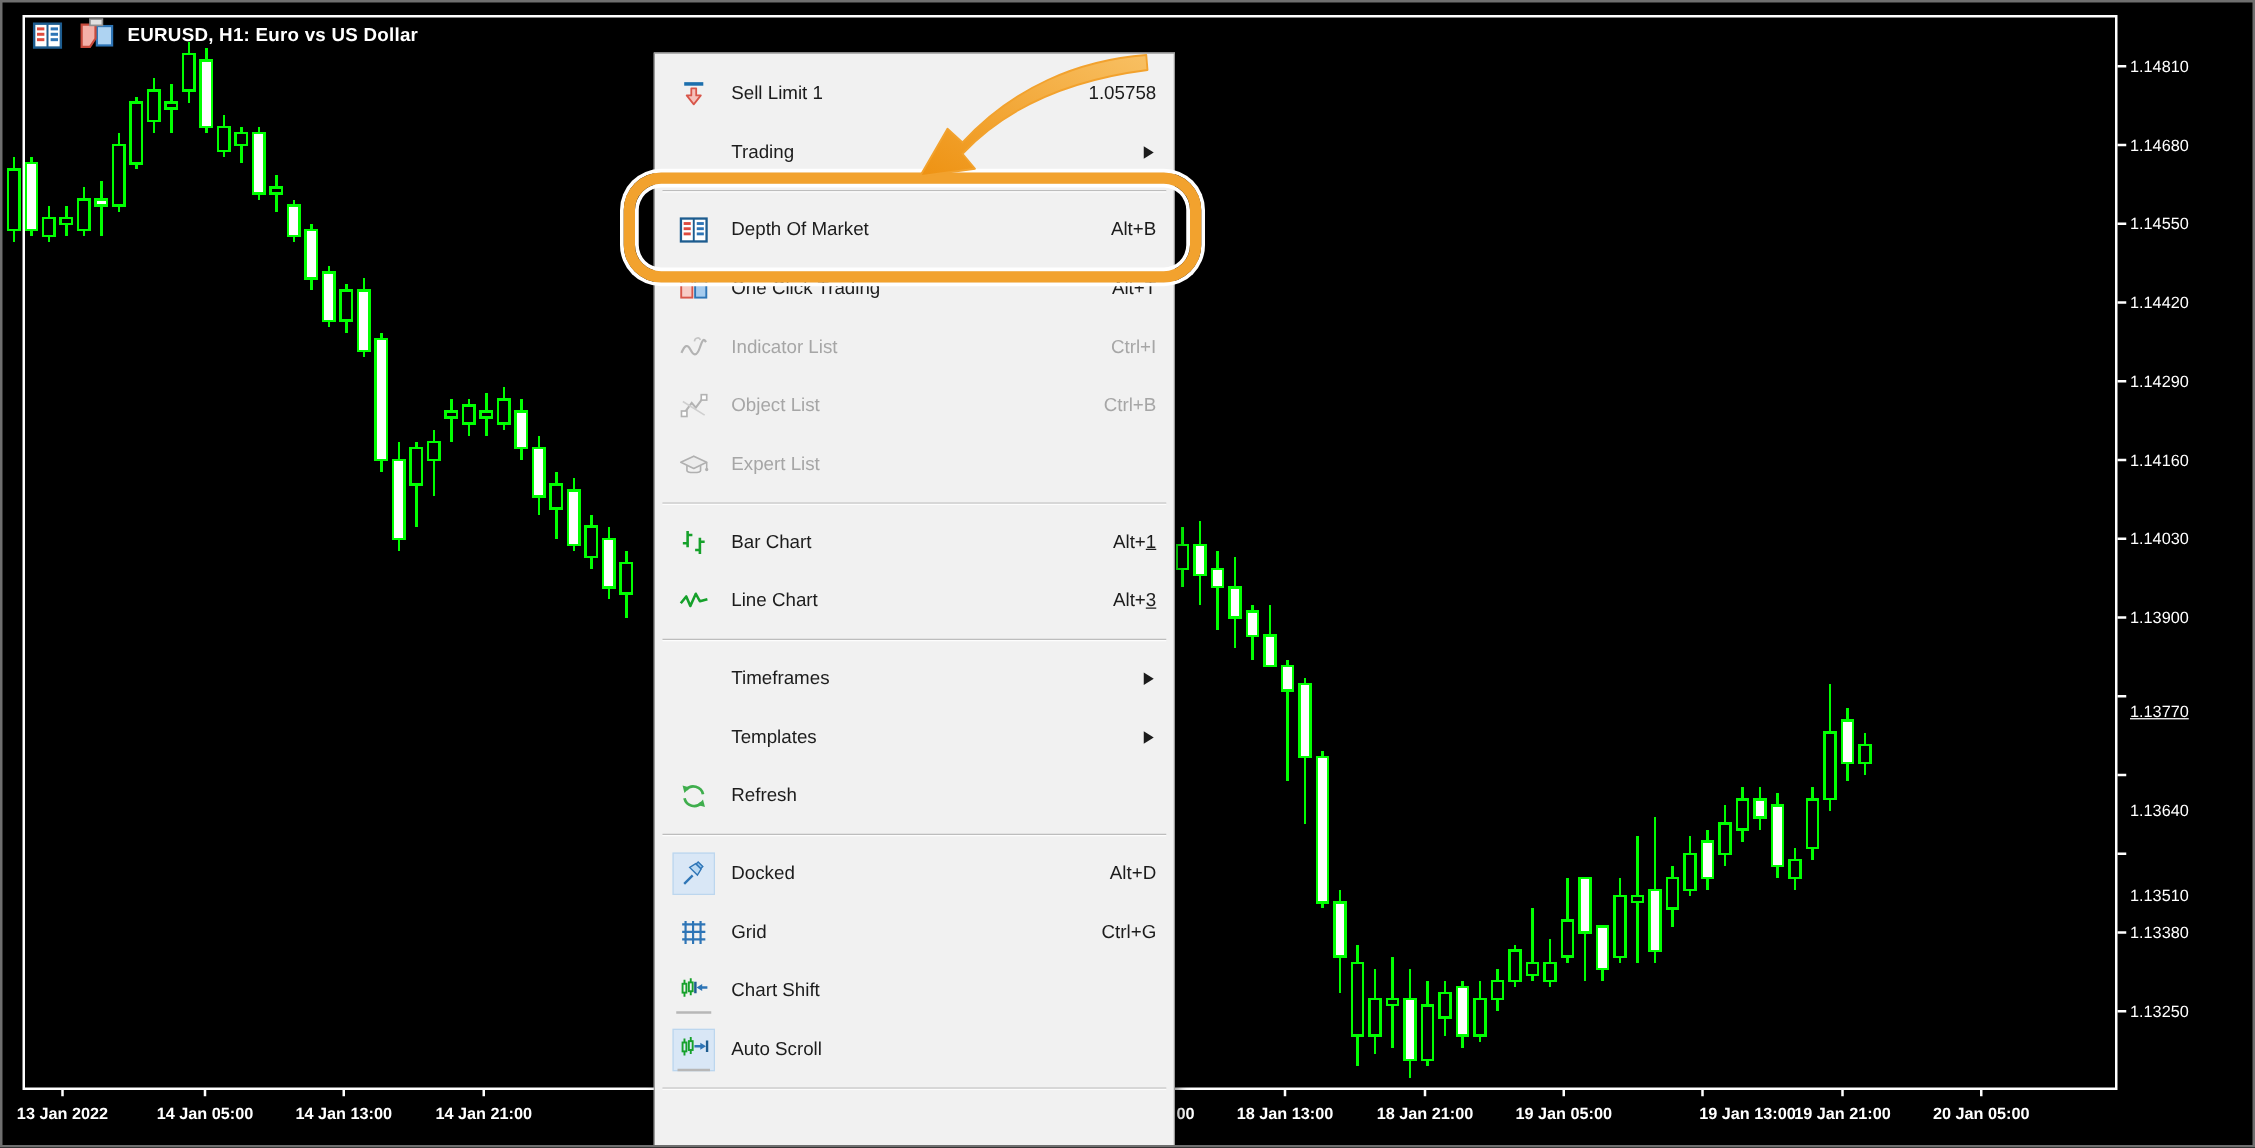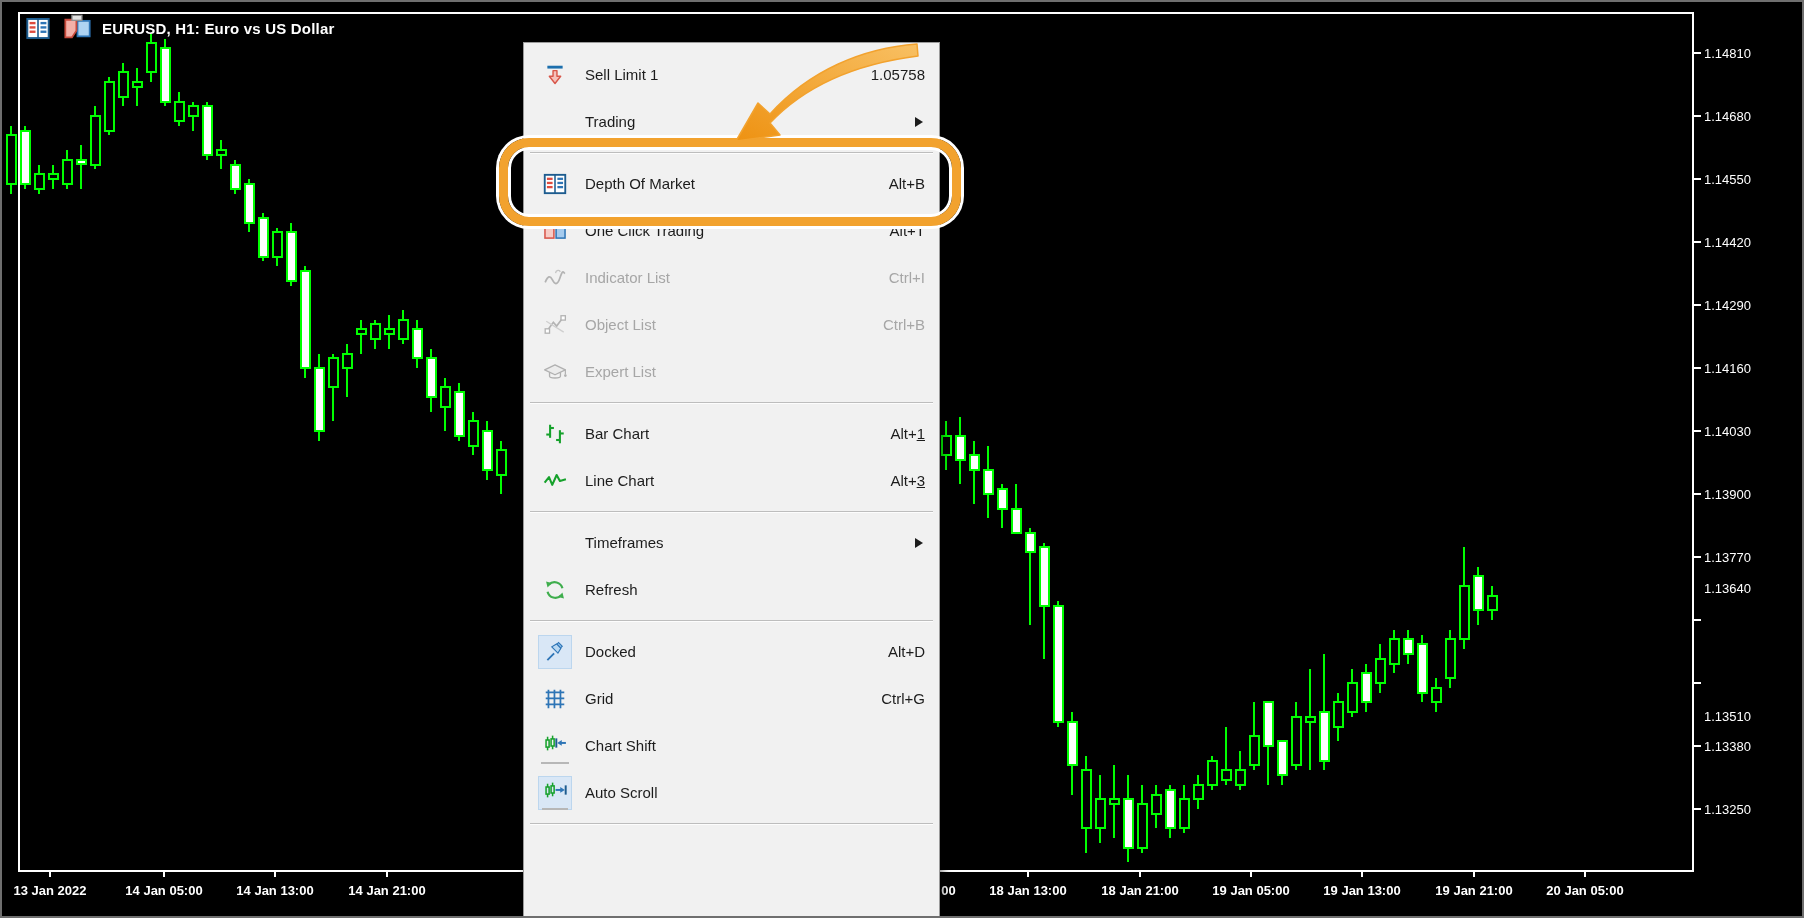--- a/index.html
+++ b/index.html
@@ -489,20 +489,25 @@
         <span class="mi-label">Line Chart</span>
         <span class="mi-shortcut">Alt+<span class="ukey">3</span></span>
       </div>
       <div class="menu-sep"></div>
       <div class="menu-item">
         <span class="mi-icon"></span>
         <span class="mi-label">Timeframes</span>
         <span class="mi-sub"></span>
       </div>
       <div class="menu-item">
+        <span class="mi-icon"></span>
+        <span class="mi-label">Templates</span>
+        <span class="mi-sub"></span>
+      </div>
+      <div class="menu-item">
         <span class="mi-icon">
           <svg viewBox="0 0 22 22">
             <g fill="none" stroke="#3fae4d" stroke-width="2">
               <path d="M17.8 9.5A7.3 7.3 0 0 0 5.3 6.2"></path>
               <path d="M4.2 12.5a7.3 7.3 0 0 0 12.5 3.3"></path>
             </g>
             <path d="M2.8 3.2 8 4.6 4.2 8.7Z" fill="#3fae4d"></path>
             <path d="M19.2 18.8 14 17.4l3.8-4.1Z" fill="#3fae4d"></path>
           </svg>
         </span>
@@ -594,23 +599,23 @@
     <div class="price-label" style="top: 240px;">1.14420</div>
     <div class="price-tick" style="top: 302px;"></div>
     <div class="price-label" style="top: 303px;">1.14290</div>
     <div class="price-tick" style="top: 365px;"></div>
     <div class="price-label" style="top: 366px;">1.14160</div>
     <div class="price-tick" style="top: 428px;"></div>
     <div class="price-label" style="top: 429px;">1.14030</div>
     <div class="price-tick" style="top: 491px;"></div>
     <div class="price-label" style="top: 492px;">1.13900</div>
     <div class="price-tick" style="top: 554px;"></div>
-    <div class="price-label" style="top: 555px;">1.13770</div>
+    <div class="price-label" style="top: 567px; text-decoration: underline;">1.13770</div>
     <div class="price-tick" style="top: 617px;"></div>
-    <div class="price-label" style="top: 586px;">1.13640</div>
+    <div class="price-label" style="top: 646px;">1.13640</div>
     <div class="price-tick" style="top: 680px;"></div>
     <div class="price-label" style="top: 714px;">1.13510</div>
     <div class="price-tick" style="top: 743px;"></div>
     <div class="price-label" style="top: 744px;">1.13380</div>
     <div class="price-tick" style="top: 806px;"></div>
     <div class="price-label" style="top: 807px;">1.13250</div>
     <div class="time-tick" style="left: 48px;"></div>
     <div class="time-label" style="left: 48px;">13 Jan 2022</div>
     <div class="time-tick" style="left: 162px;"></div>
     <div class="time-label" style="left: 162px;">14 Jan 05:00</div>
@@ -620,18 +625,18 @@
     <div class="time-label" style="left: 385px;">14 Jan 21:00</div>
     <div class="time-tick" style="left: 915px;"></div>
     <div class="time-label" style="left: 915px;">18 Jan 05:00</div>
     <div class="time-tick" style="left: 1026px;"></div>
     <div class="time-label" style="left: 1026px;">18 Jan 13:00</div>
     <div class="time-tick" style="left: 1138px;"></div>
     <div class="time-label" style="left: 1138px;">18 Jan 21:00</div>
     <div class="time-tick" style="left: 1249px;"></div>
     <div class="time-label" style="left: 1249px; text-align: center;">19 Jan 05:00</div>
     <div class="time-tick" style="left: 1360px;"></div>
-    <div class="time-label" style="left: 1360px;">19 Jan 13:00</div>
+    <div class="time-label" style="left: 1396px;">19 Jan 13:00</div>
     <div class="time-tick" style="left: 1472px;"></div>
     <div class="time-label" style="left: 1472px;">19 Jan 21:00</div>
     <div class="time-tick" style="left: 1583px;"></div>
     <div class="time-label" style="left: 1583px;">20 Jan 05:00</div>
   </div>
 
 </body></html>

